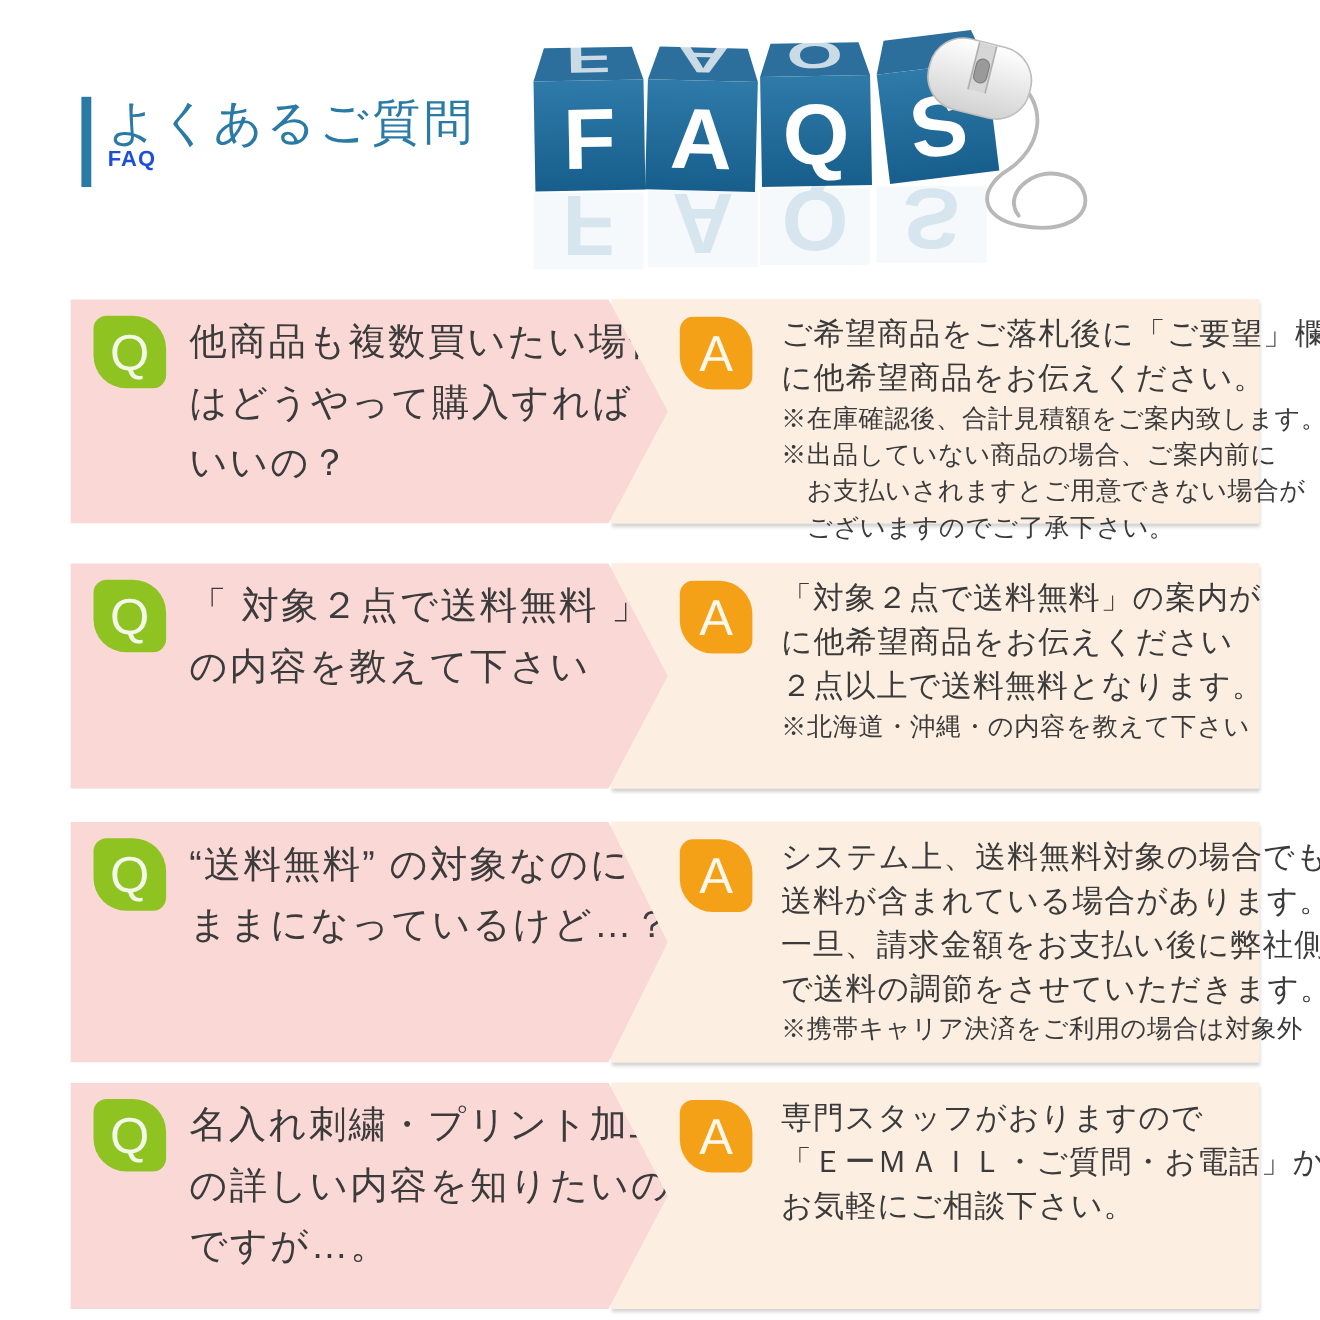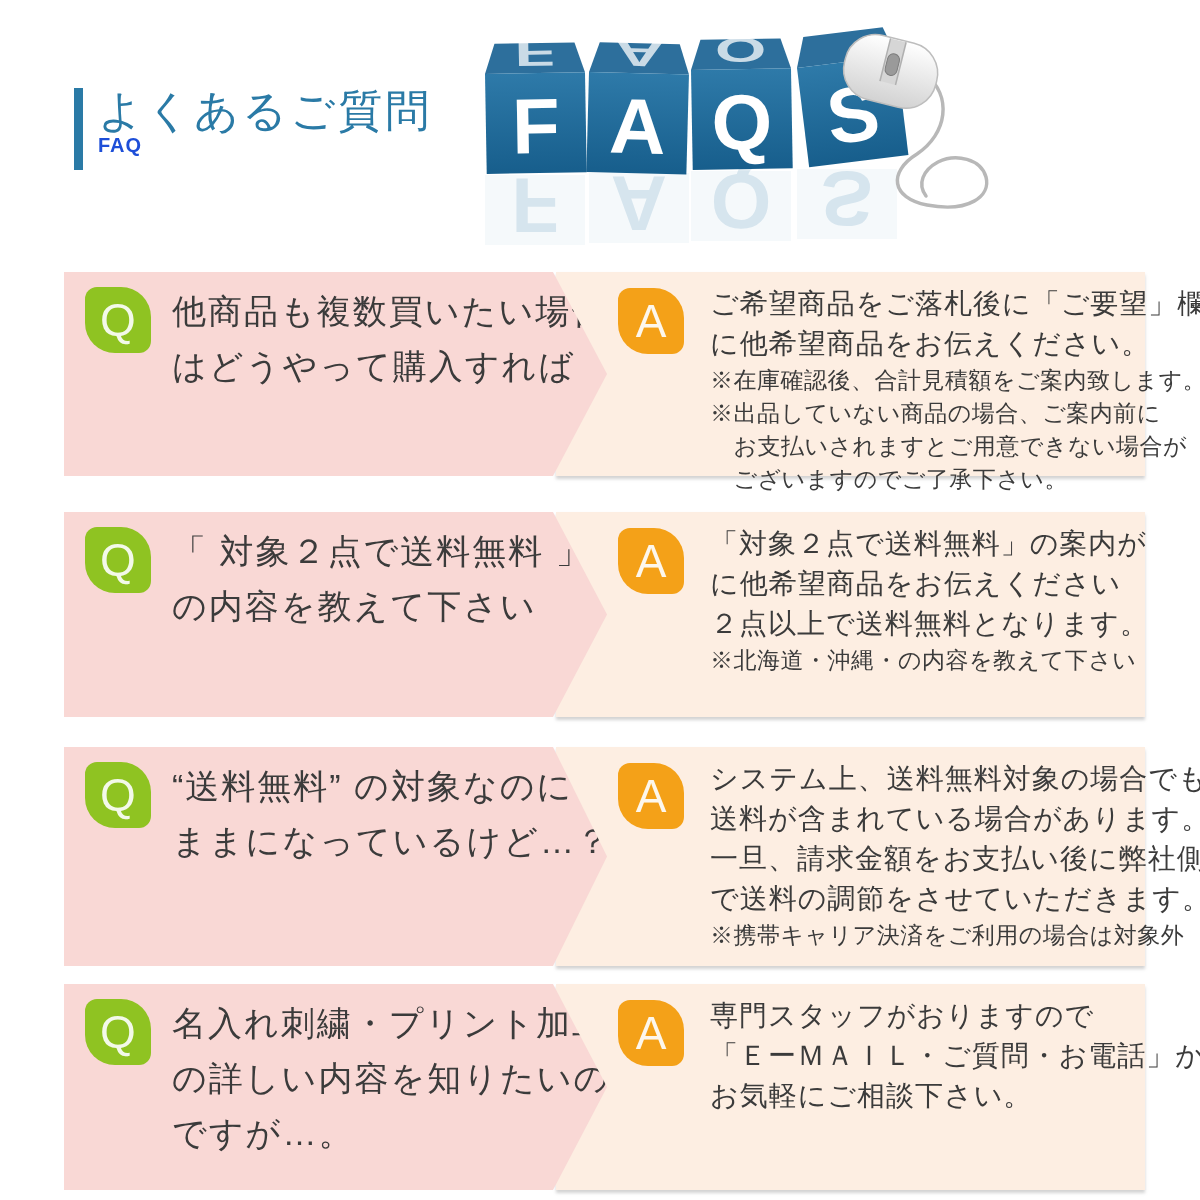--- a/index.html
+++ b/index.html
@@ -126,20 +126,21 @@
         <div class="a-note">　ございますのでご了承下さい。</div>
       </div>
     </div>
     <div class="q-box">
       <div class="badge q-badge">
           <span>Q</span>
         </div>
       <div class="q-text">
         <div>他商品も複数買いたい場合</div>
         <div>はどうやって購入すれば</div>
+        <div>いいの？</div>
       </div>
     </div>
   </section>
 
   <section class="qa-row row-2">
     <div class="a-box">
       <div class="badge a-badge">
           <span>A</span>
         </div>
       <div class="a-text">

